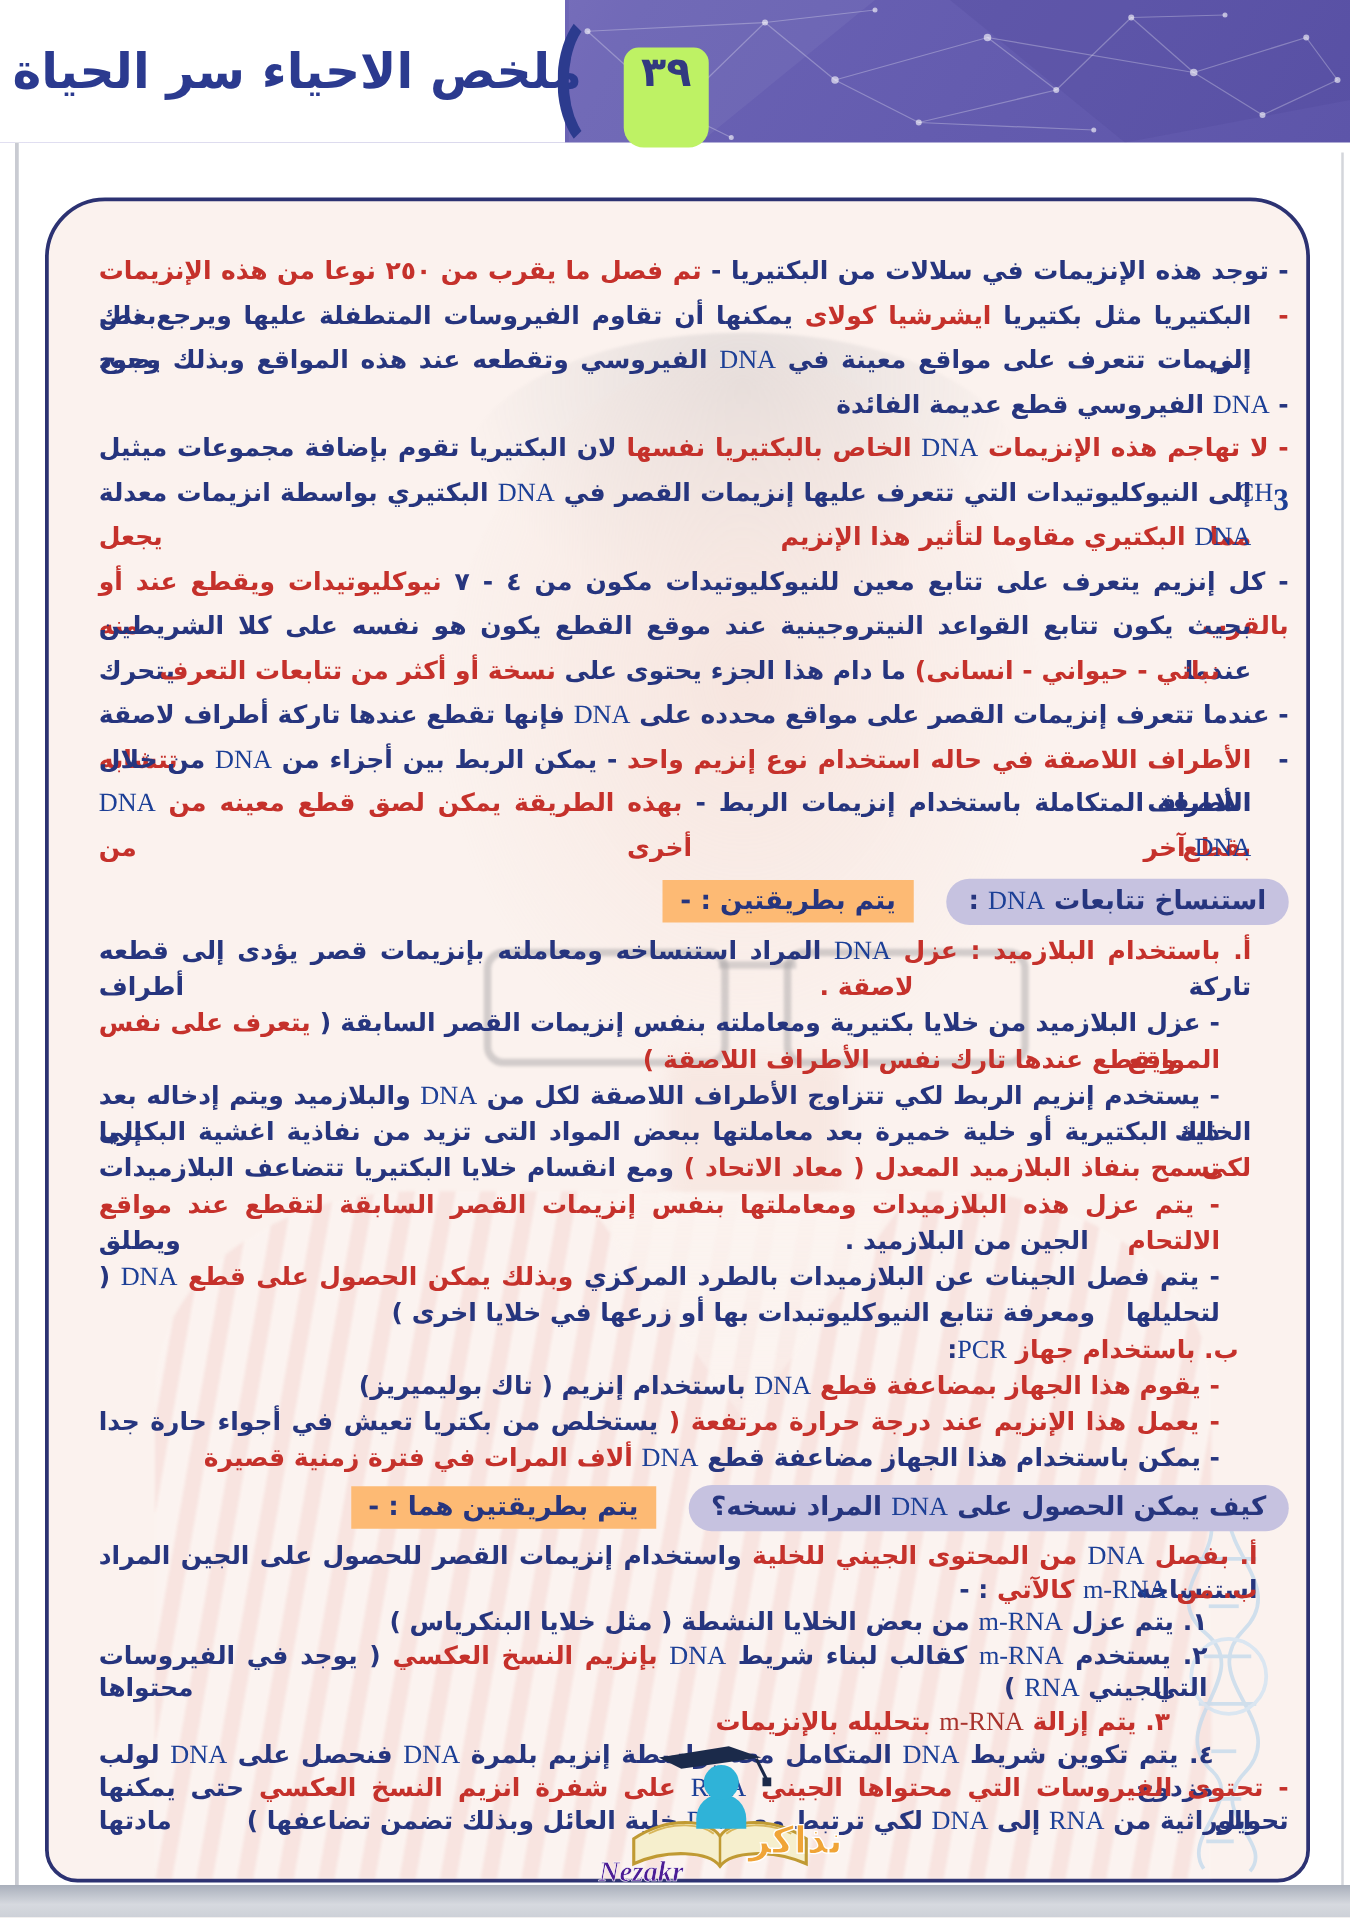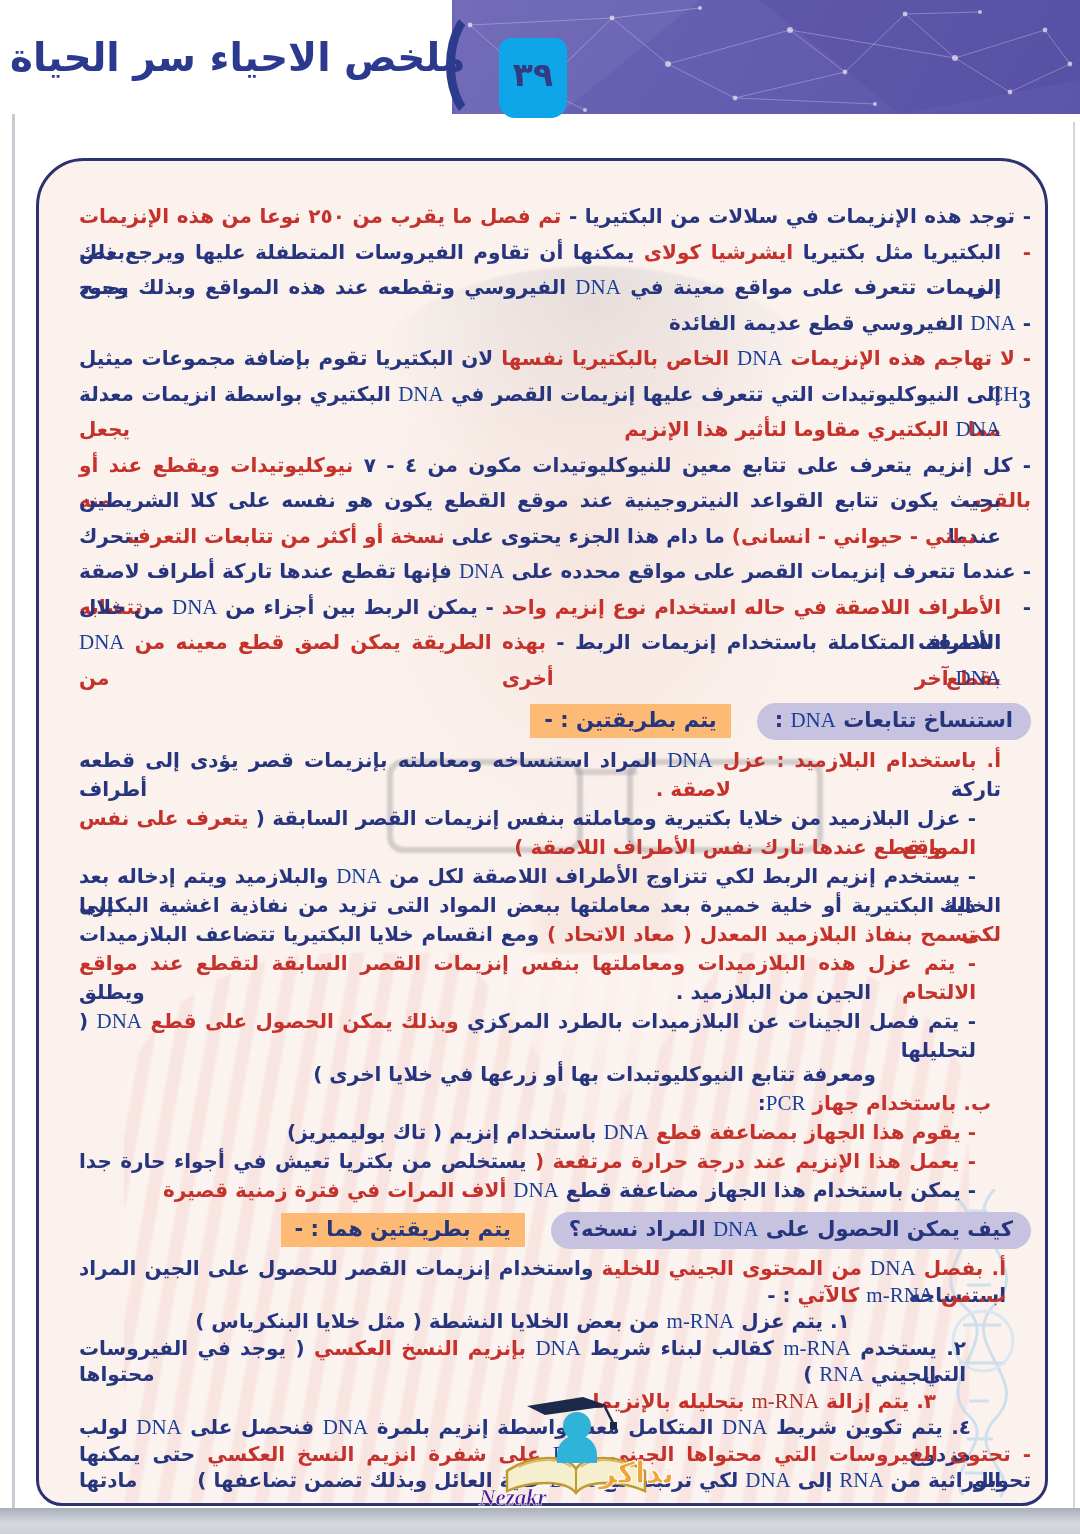--- a/index.html
+++ b/index.html
@@ -8,22 +8,22 @@
 
   
   .banner{position:absolute;left:0;top:0;width:1080px;height:114px;
           background:linear-gradient(120deg,#8a82c9 0%,#6a62b4 45%,#5d55a9 100%);}
   .banner svg{position:absolute;left:0;top:0;}
   .title-wrap{position:absolute;left:0;top:0;width:452px;height:114px;background:#ffffff;
               display:flex;align-items:center;justify-content:flex-start;z-index:3;}
   .page-title{font-size:39px;font-weight:800;color:#2b3a8f;padding:0 6px 0 10px;direction:rtl;white-space:nowrap;}
   .bracket{position:absolute;left:446px;top:6px;width:52px;height:100px;z-index:4;
            border:9px solid transparent;border-left-color:#2c3b8e;border-radius:50%;}
-  .page-tab{position:absolute;left:499px;top:38px;width:68px;height:80px;background:#0ea5e9;z-index:4;
-            border-radius:12px 12px 16px 16px;display:flex;align-items:center;justify-content:center;}
+  .page-tab{position:absolute;left:499px;top:38px;width:68px;height:80px;background:#bef264;z-index:4;
+            border-radius:12px 12px 16px 16px;display:flex;align-items:flex-start;justify-content:center;}
   .page-num{font-size:33px;font-weight:800;color:#323a80;padding-bottom:8px;}
 
   
   .lframe{position:absolute;left:12px;top:58px;width:80px;height:1452px;
           border-left:3px solid #c9cbd2;border-top:3px solid #c9cbd2;border-top-left-radius:46px;}
   .rline{position:absolute;right:5px;top:122px;height:1386px;width:0;border-right:2px solid #d4d6db;}
   .bbar{position:absolute;left:0;top:1508px;width:1080px;height:26px;
         background:linear-gradient(#a9afbb,#d6d9df 60%,#cdd1d8);}
 
   
@@ -190,32 +190,32 @@
       <div class="line g2 j" style="padding-right: 30px;"><span class="seg ar rd">أ. باستخدام البلازميد : عزل </span><span class="seg lt nv">DNA</span><span class="seg ar nv"> المراد استنساخه ومعاملته بإنزيمات قصر يؤدى إلى قطعه تاركة أطراف</span></div>
       <div class="line g2 r" style="padding-right: 300px;"><span class="seg ar rd">لاصقة .</span></div>
       <div class="line g2 j" style="padding-right: 55px;"><span class="seg ar nv">- عزل البلازميد من خلايا بكتيرية ومعاملته بنفس إنزيمات القصر السابقة ( </span><span class="seg ar rd">يتعرف على نفس المواقع</span></div>
       <div class="line g2 r" style="padding-right: 90px;"><span class="seg ar rd">ويقطع عندها تارك نفس الأطراف اللاصقة )</span></div>
       <div class="line g2 j" style="padding-right: 55px;"><span class="seg ar nv">- يستخدم إنزيم الربط لكي تتزاوج الأطراف اللاصقة لكل من </span><span class="seg lt nv">DNA</span><span class="seg ar nv"> والبلازميد ويتم إدخاله بعد ذلك إلى</span></div>
       <div class="line g2 j" style="padding-right: 30px;"><span class="seg ar nv">الخلية البكتيرية أو خلية خميرة بعد معاملتها ببعض المواد التى تزيد من نفاذية اغشية البكتريا </span><span class="seg ar rd">لكى</span></div>
       <div class="line g2 j" style="padding-right: 55px;"><span class="seg ar rd">تسمح بنفاذ البلازميد المعدل ( معاد الاتحاد ) </span><span class="seg ar nv">ومع انقسام خلايا البكتيريا تتضاعف البلازميدات</span></div>
       <div class="line g2 j" style="padding-right: 55px;"><span class="seg ar rd">- يتم عزل هذه البلازميدات ومعاملتها بنفس إنزيمات القصر السابقة لتقطع عند مواقع الالتحام </span><span class="seg ar nv">ويطلق</span></div>
       <div class="line g2 r" style="padding-right: 160px;"><span class="seg ar nv">الجين من البلازميد .</span></div>
       <div class="line g2 j" style="padding-right: 55px;"><span class="seg ar nv">- يتم فصل الجينات عن البلازميدات بالطرد المركزي </span><span class="seg ar rd">وبذلك يمكن الحصول على قطع </span><span class="seg lt nv">DNA</span><span class="seg ar nv"> ( لتحليلها</span></div>
-      <div class="line g2 r" style="padding-right: 155px; margin-top: 24px;"><span class="seg ar nv">ومعرفة تتابع النيوكليوتبدات بها أو زرعها في خلايا اخرى )</span></div>
+      <div class="line g2 r" style="padding-right: 155px;"><span class="seg ar nv">ومعرفة تتابع النيوكليوتبدات بها أو زرعها في خلايا اخرى )</span></div>
       <div class="line g2 r" style="padding-right: 40px;"><span class="seg ar rd">ب. باستخدام جهاز </span><span class="seg lt nv">PCR</span><span class="seg ar nv">:</span></div>
       <div class="line g2 r" style="padding-right: 55px;"><span class="seg ar rd">- يقوم هذا الجهاز بمضاعفة قطع </span><span class="seg lt nv">DNA</span><span class="seg ar nv"> باستخدام إنزيم ( تاك بوليميريز)</span></div>
       <div class="line g2 j" style="padding-right: 55px;"><span class="seg ar rd">- يعمل هذا الإنزيم عند درجة حرارة مرتفعة ( </span><span class="seg ar nv">يستخلص من بكتريا تعيش في أجواء حارة جدا</span></div>
       <div class="line g2 r" style="padding-right: 55px;"><span class="seg ar nv">- يمكن باستخدام هذا الجهاز مضاعفة قطع </span><span class="seg lt nv">DNA</span><span class="seg ar rd"> ألاف المرات في فترة زمنية قصيرة</span></div>
       <div class="pillrow g3">
         <span class="pill2"><span class="seg ar nv">كيف يمكن الحصول على </span><span class="seg lt nv">DNA</span><span class="seg ar nv"> المراد نسخه؟</span></span>
         <span class="pillafter"><span class="seg ar nv">يتم بطريقتين هما : -</span></span>
       </div>
       <div class="line g3 j" style="padding-right: 25px;"><span class="seg ar rd">أ. بفصل </span><span class="seg lt nv">DNA</span><span class="seg ar rd"> من المحتوى الجيني للخلية </span><span class="seg ar nv">واستخدام إنزيمات القصر للحصول على الجين المراد استنساخه</span></div>
       <div class="line g3 r" style="padding-right: 25px;"><span class="seg ar rd">ب. من </span><span class="seg lt nv">m-RNA</span><span class="seg ar rd"> كالآتي</span><span class="seg ar nv"> : -</span></div>
-      <div class="line g3 r" style="padding-right: 65px; text-align: center;"><span class="seg ar nv">١. يتم عزل </span><span class="seg lt nv">m-RNA</span><span class="seg ar nv"> من بعض الخلايا النشطة ( مثل خلايا البنكرياس )</span></div>
+      <div class="line g3 r" style="padding-right: 65px;"><span class="seg ar nv">١. يتم عزل </span><span class="seg lt nv">m-RNA</span><span class="seg ar nv"> من بعض الخلايا النشطة ( مثل خلايا البنكرياس )</span></div>
       <div class="line g3 j" style="padding-right: 65px;"><span class="seg ar nv">٢. يستخدم </span><span class="seg lt nv">m-RNA</span><span class="seg ar nv"> كقالب لبناء شريط </span><span class="seg lt nv">DNA</span><span class="seg ar rd"> بإنزيم النسخ العكسي </span><span class="seg ar nv">( يوجد في الفيروسات التي محتواها</span></div>
       <div class="line g3 r" style="padding-right: 95px;"><span class="seg ar nv">الجيني </span><span class="seg lt nv">RNA</span><span class="seg ar nv"> )</span></div>
       <div class="line g3 r" style="padding-right: 95px;"><span class="seg ar rd">٣. يتم إزالة </span><span class="seg lt rd">m-RNA</span><span class="seg ar rd"> بتحليله بالإنزيمات</span></div>
       <div class="line g3 j" style="padding-right: 60px;"><span class="seg ar nv">٤. يتم تكوين شريط </span><span class="seg lt nv">DNA</span><span class="seg ar nv"> المتكامل معه بواسطة إنزيم بلمرة </span><span class="seg lt nv">DNA</span><span class="seg ar nv"> فنحصل على </span><span class="seg lt nv">DNA</span><span class="seg ar nv"> لولب مزدوج</span></div>
       <div class="line g3 j" style="padding-right: 0px;"><span class="seg ar rd">- تحتوى الفيروسات التي محتواها الجيني </span><span class="seg lt nv">RNA</span><span class="seg ar rd"> على شفرة انزيم النسخ العكسي </span><span class="seg ar nv">حتى يمكنها تحويل مادتها</span></div>
       <div class="line g3 r" style="padding-right: 30px;"><span class="seg ar nv">الوراثية من </span><span class="seg lt nv">RNA</span><span class="seg ar nv"> إلى </span><span class="seg lt nv">DNA</span><span class="seg ar nv"> لكي ترتبط مع </span><span class="seg lt nv">DNA</span><span class="seg ar nv"> خلية العائل وبذلك تضمن تضاعفها )</span></div>
     </div>
 
   <div class="logo">
     <svg width="195" height="120" viewBox="0 0 195 120">

